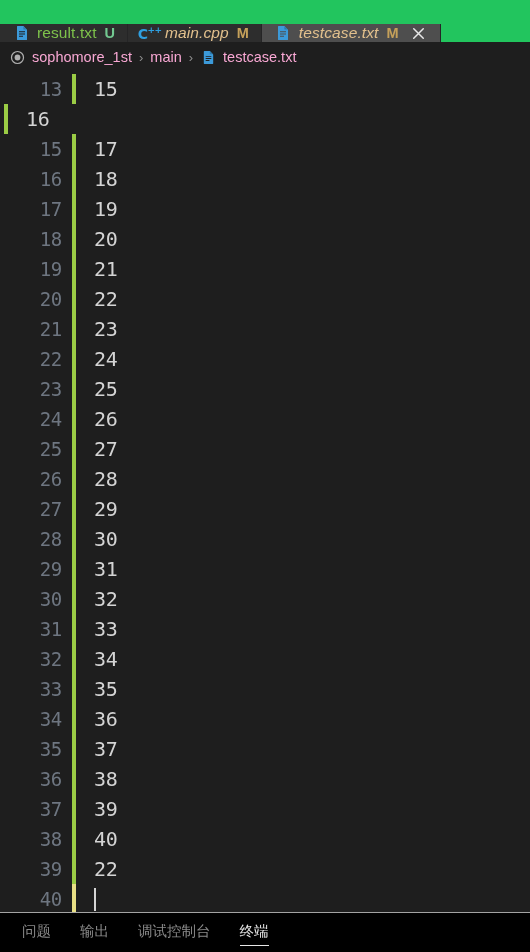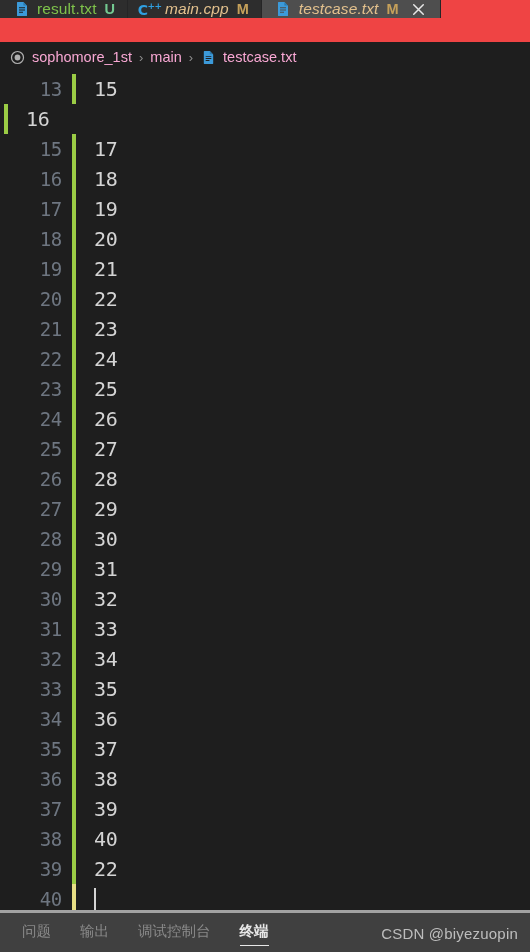--- a/index.html
+++ b/index.html
@@ -20,23 +20,23 @@
     position: relative;
     display: flex;
     flex-direction: column;
     background: #1e1e1e;
   }
 
   
   .tabbar {
     height: 42px;
     min-height: 42px;
-    background: #ef4444;
-    display: flex;
-    align-items: flex-start;
+    background: #22c55e;
+    display: flex;
+    align-items: flex-end;
     position: relative;
   }
   .tab {
     display: flex;
     align-items: center;
     gap: 7px;
     padding: 0 12px 0 13px;
     background: #2d2d2d;
     border-right: 1px solid #252526;
     cursor: pointer;
@@ -176,39 +176,39 @@
     background: #d4d4d4;
     vertical-align: middle;
     position: relative;
     top: -1px;
   }
 
   
   .panel {
     height: 39px;
     min-height: 39px;
-    background: #404040;
-    border-top: 3px solid #a3a3a3;
+    background: #000000;
+    border-top: 1px solid #a3a3a3;
     display: flex;
     align-items: center;
     padding-left: 22px;
     gap: 29px;
     position: relative;
   }
   .panel-tab {
     font-size: 14.5px;
     color: #8a8a8a;
     cursor: pointer;
     position: relative;
     padding-bottom: 3px;
     font-family: "DejaVu Sans", "Liberation Sans", sans-serif;
   }
   .panel-tab.active {
     color: #e7e7e7;
-    font-weight: bold;
+    font-weight: normal;
   }
   .panel-tab.active::after {
     content: "";
     position: absolute;
     left: 0; right: 0;
     bottom: -2px;
     height: 1px;
     background: #e7e7e7;
   }
   .watermark {
@@ -433,16 +433,15 @@
           <span class="code-text"><span class="caret"></span></span>
         </div>
       </div>
   </div>
 
   <div class="panel">
     <span class="panel-tab">问题</span>
     <span class="panel-tab">输出</span>
     <span class="panel-tab">调试控制台</span>
     <span class="panel-tab active">终端</span>
-    <span class="watermark">CSDN @biyezuopin</span>
   </div>
 
 </div>
 
 </body></html>

